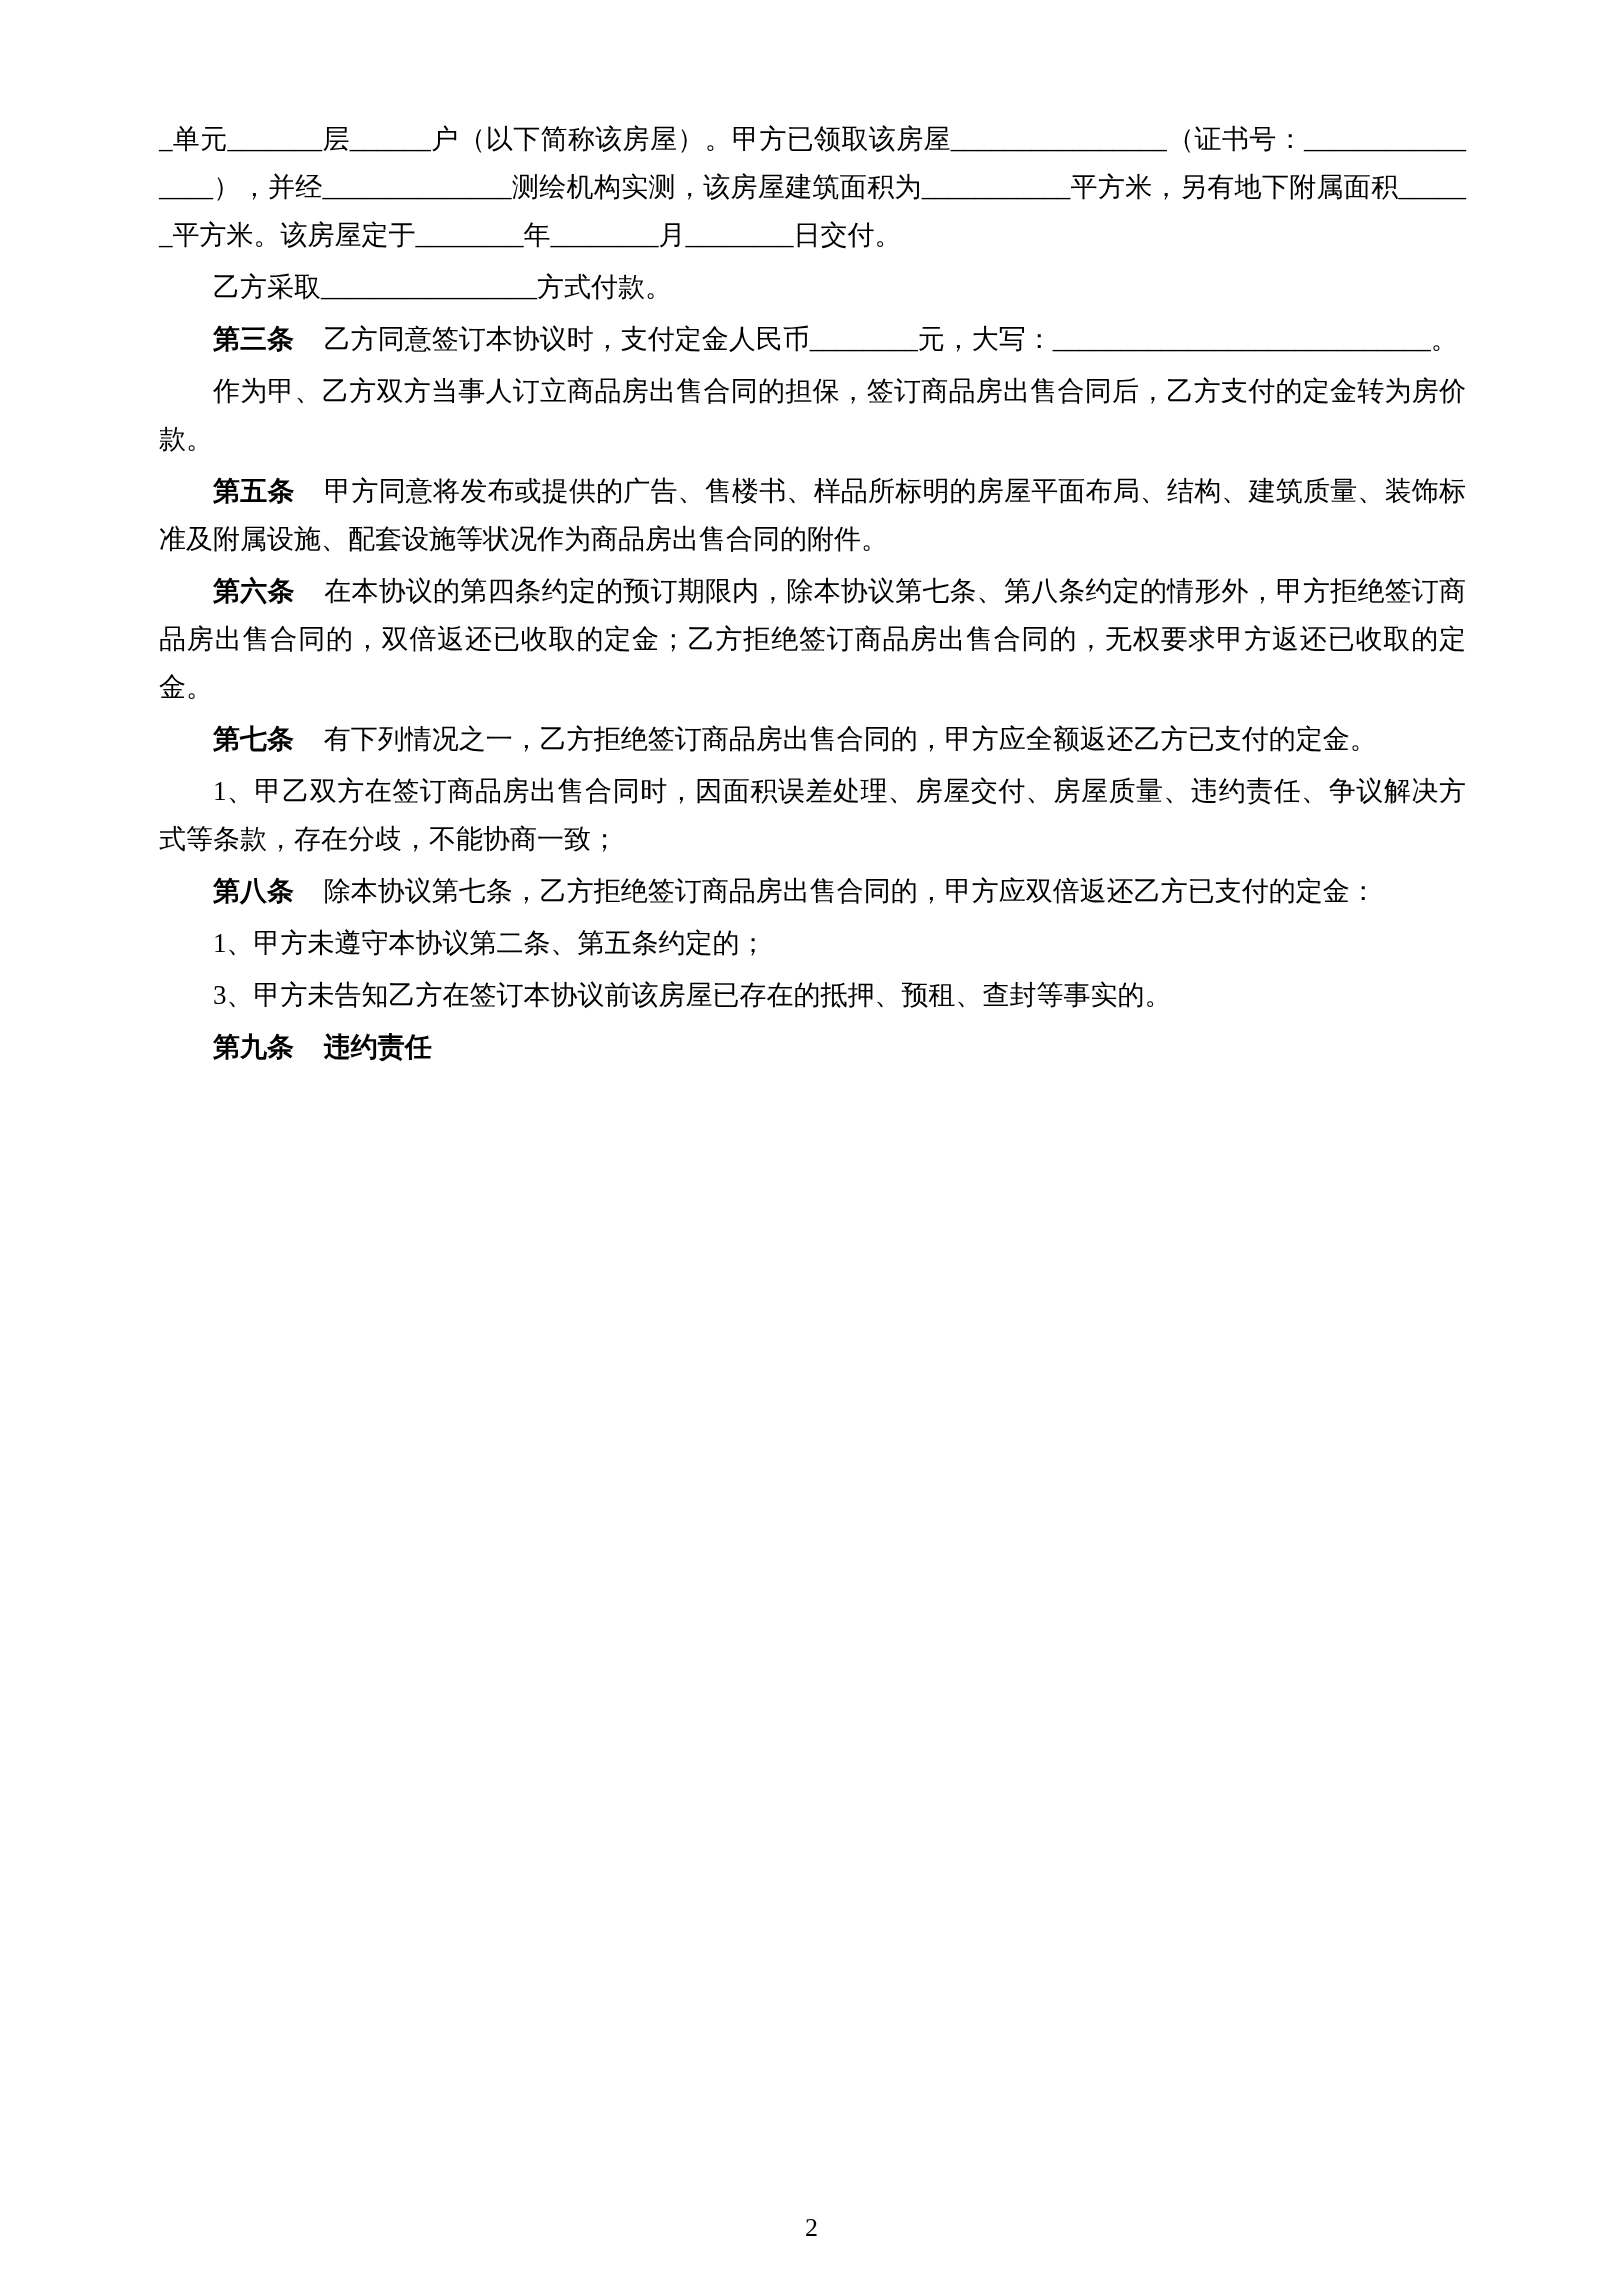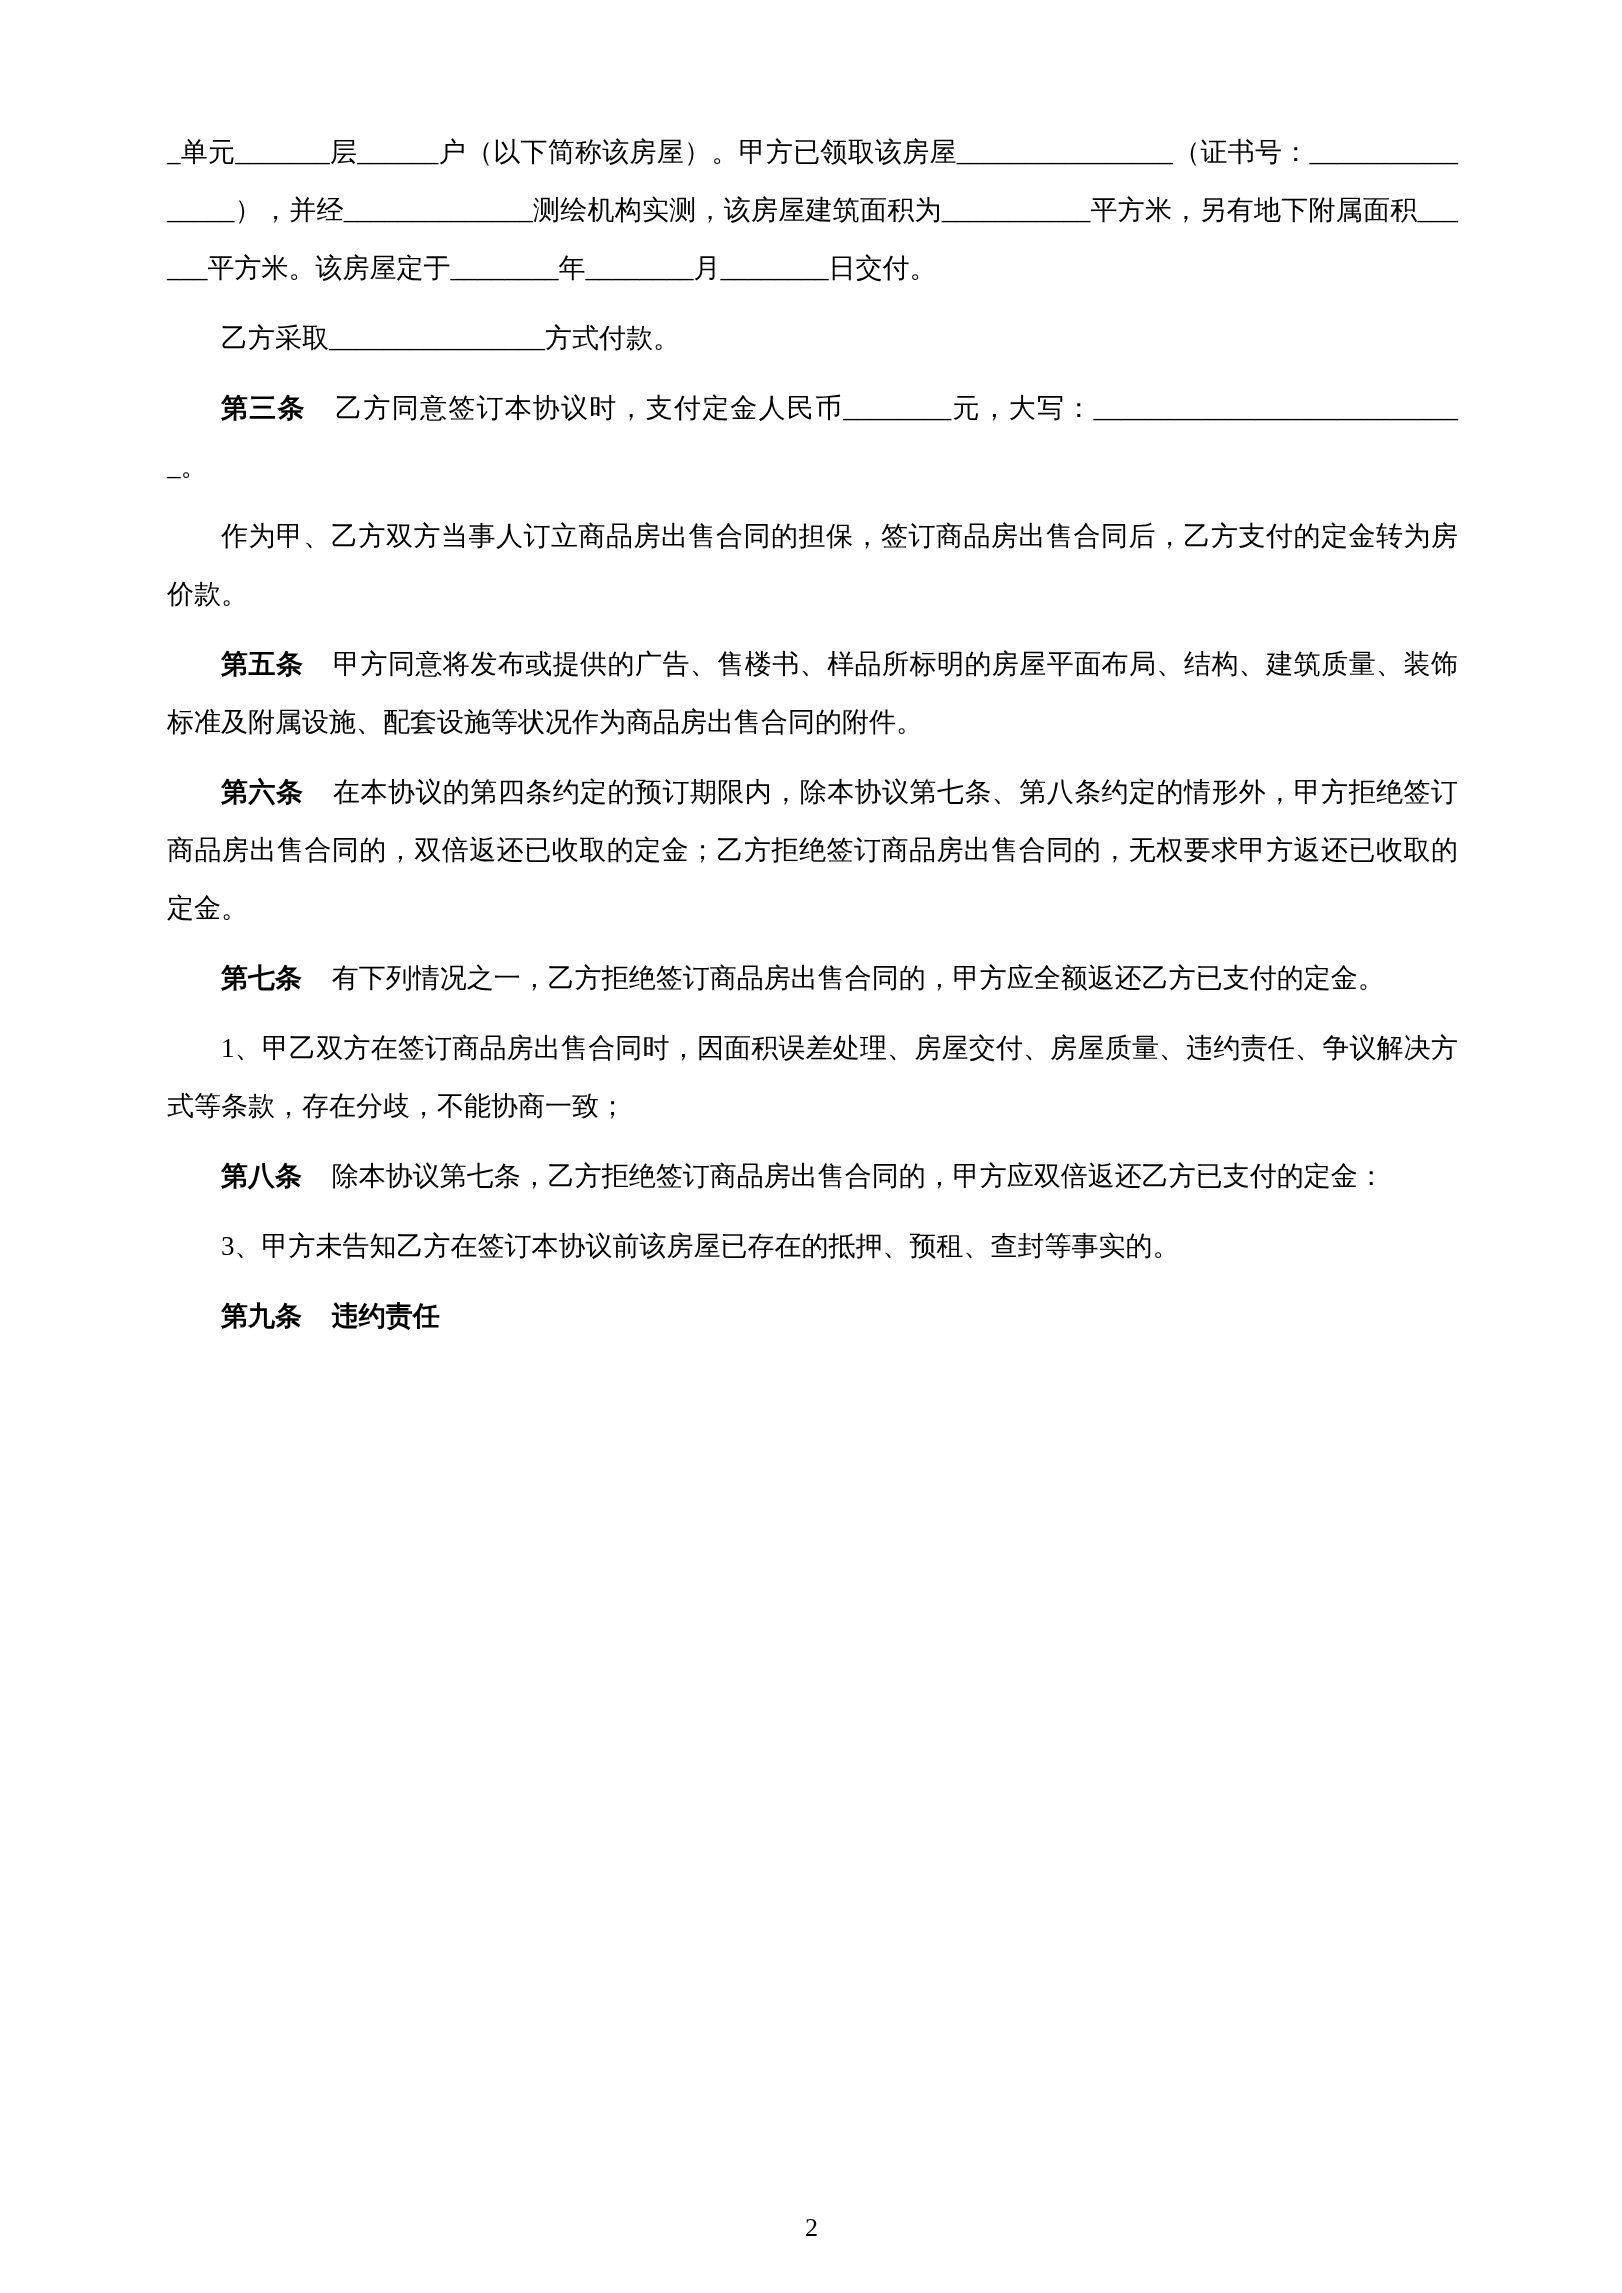--- a/index.html
+++ b/index.html
@@ -12,23 +12,23 @@
       background: #ffffff;
       color: #000000;
       font-family: "Liberation Serif", "DejaVu Serif", serif;
       font-size: 27px;
       overflow: hidden;
     }
     .content {
       padding: 111px 153px 0 155px;
     }
     p.para {
-      line-height: 58px;
+      line-height: 48px;
       text-align: justify;
-      margin: 12px;
+      margin: 4px;
       word-break: break-all;
     }
     p.para.indent { text-indent: 2em; }
     p.para.bold { font-weight: bold; }
     b.heading {
       font-weight: bold;
       margin-right: 1.1em;
     }
     .footer {
       position: absolute;
@@ -59,20 +59,21 @@
 
   <p class="para indent"><b class="heading">第六条</b><span>在本协议的第四条约定的预订期限内，除本协议第七条、第八条约定的情形外，甲方拒绝签订商品房出售合同的，双倍返还已收取的定金；乙方拒绝签订商品房出售合同的，无权要求甲方返还已收取的定金。</span></p>
 
   <p class="para indent"><b class="heading">第七条</b><span>有下列情况之一，乙方拒绝签订商品房出售合同的，甲方应全额返还乙方已支付的定金。</span></p>
 
   <p class="para indent"><span>1、甲乙双方在签订商品房出售合同时，因面积误差处理、房屋交付、房屋质量、违约责任、争议解决方式等条款，存在分歧，不能协商一致；</span></p>
 
 
   <p class="para indent"><b class="heading">第八条</b><span>除本协议第七条，乙方拒绝签订商品房出售合同的，甲方应双倍返还乙方已支付的定金：</span></p>
 
+  <p class="para indent"><span>1、甲方未遵守本协议第二条、第五条约定的；</span></p>
 
   <p class="para indent"><span>3、甲方未告知乙方在签订本协议前该房屋已存在的抵押、预租、查封等事实的。</span></p>
 
   <p class="para indent bold"><b class="heading">第九条</b><span>违约责任</span></p>
 </div>
   <div class="footer">2</div>
 </div>
 
 
 </body></html>

